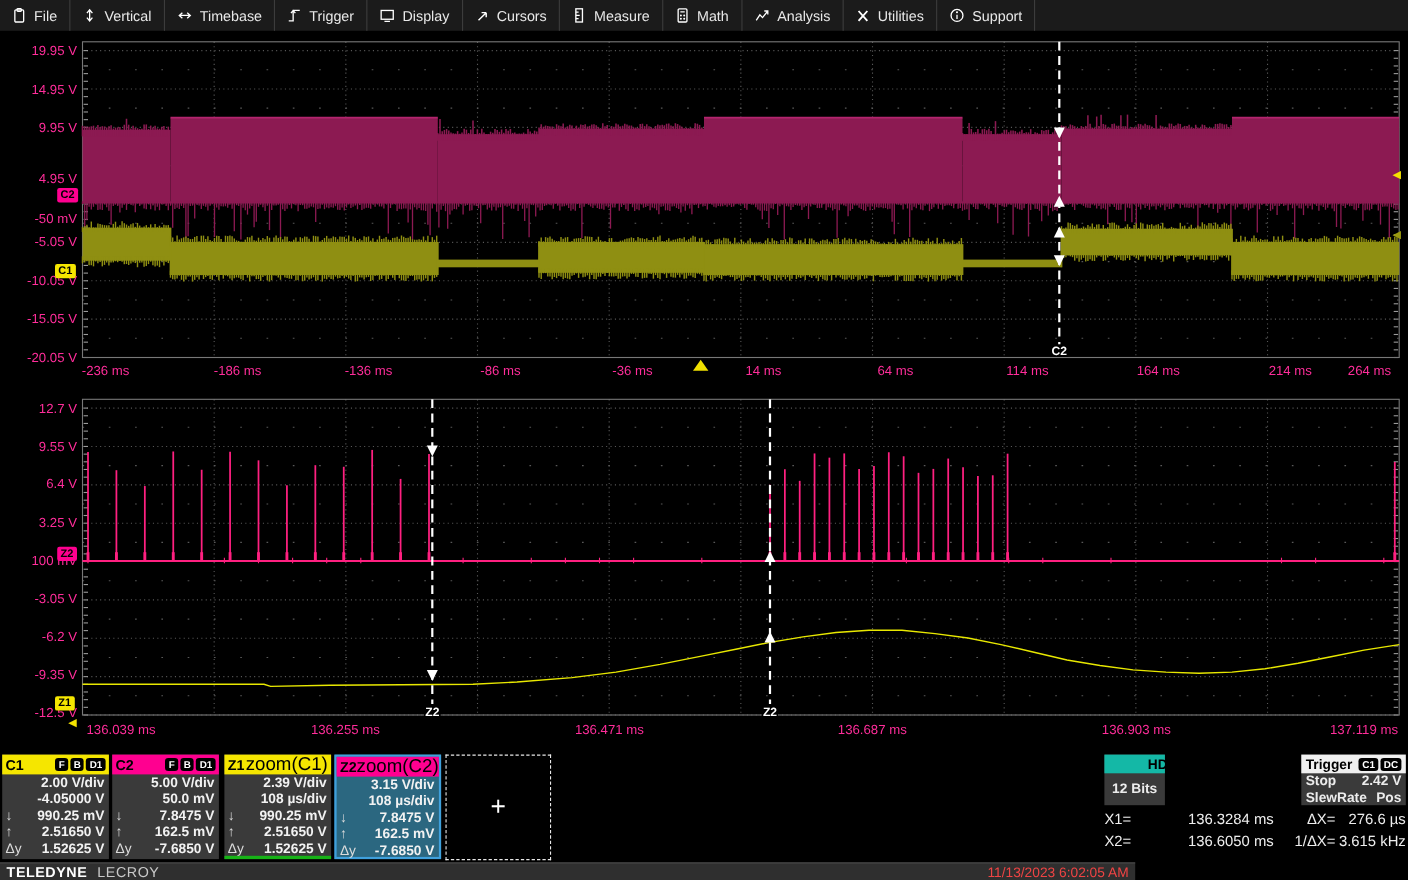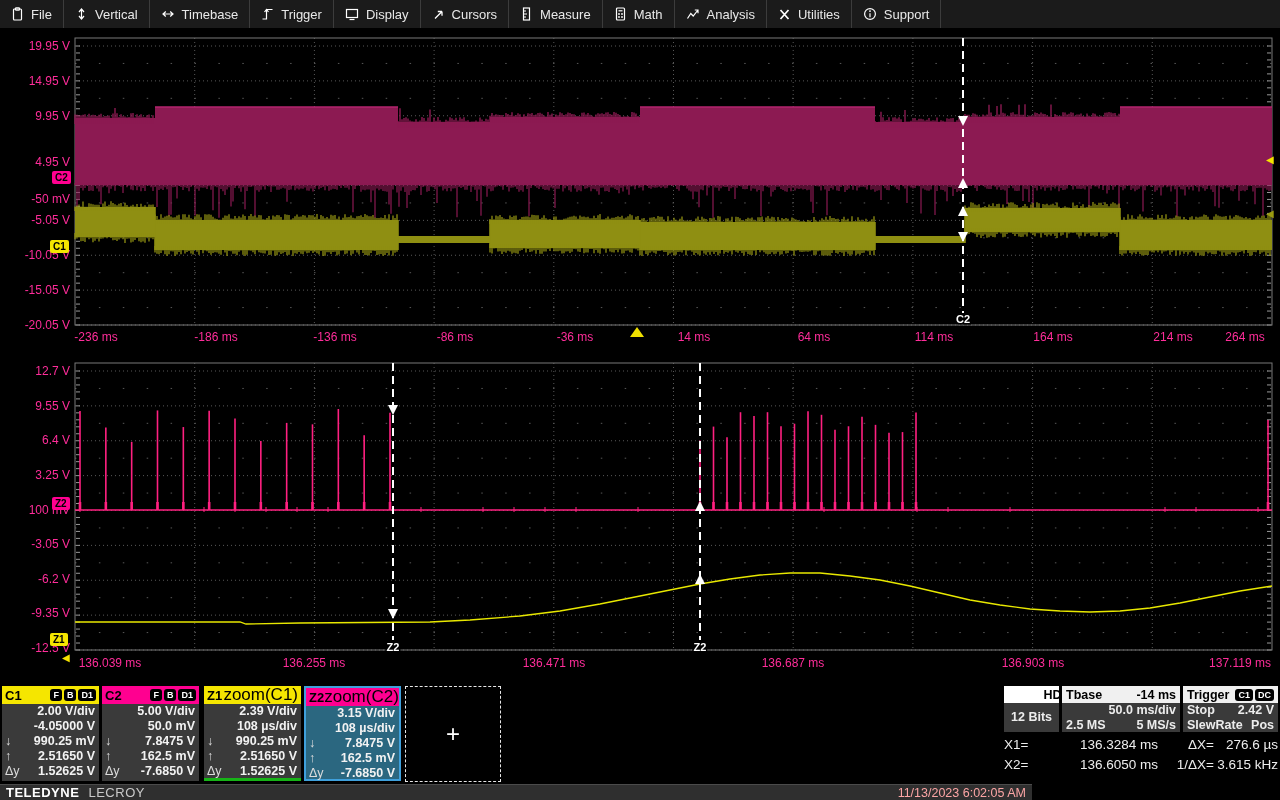--- a/index.html
+++ b/index.html
@@ -35,38 +35,38 @@
   .chrow .pfx{font-weight:normal;color:#dcdcdc;}
   .chbox.z1{border-bottom:3px solid #17b317;}
   .chbox.z2{border:2px solid #3fa0dc;background:#2b6780;}
   .addbox{position:absolute;left:405px;top:686px;width:94px;height:94px;border:1px dashed #e8e8e8;
           background:#000;display:flex;align-items:center;justify-content:center;
           color:#fff;font-size:24px;font-weight:300;}
   
   .acq{position:absolute;top:686px;height:46px;background:#3a3a3a;box-sizing:border-box;}
   .ahdr{height:17px;font-size:12.5px;font-weight:bold;display:flex;justify-content:space-between;
         align-items:center;padding:0 4px;box-sizing:border-box;}
-  .hd-hdr{background:#ffffff;color:#000;justify-content:center;padding-left:46px;}
+  .hd-hdr{background:#14b8a6;color:#000;justify-content:center;padding-left:46px;}
   .white-hdr{background:#f0f0f0;color:#000;}
   .abody{font-size:12.5px;font-weight:bold;color:#ececec;padding:0 4px;}
   .arow{display:flex;justify-content:space-between;line-height:14.5px;}
   .arow.right{justify-content:flex-end;}
   .hd-body{text-align:center;line-height:28px;}
   
   .readout{position:absolute;left:1004px;top:735px;width:278px;color:#ededed;font-size:13.5px;}
   .ro-row{display:flex;line-height:20px;}
   .ro-l1{width:38px;} .ro-v1{width:116px;text-align:right;}
   .ro-l2{width:56px;text-align:right;} .ro-v2{width:64px;text-align:right;}
   
   .footer{position:absolute;left:0;top:784px;width:1032px;height:16px;background:#2f2f2f;
           border-top:1px solid #4b4b4b;display:flex;justify-content:space-between;
           align-items:center;padding:0 6px;box-sizing:border-box;}
   .brand{font-size:13px;color:#fff;letter-spacing:.5px;}
   .brand .bold{font-weight:bold;} .brand .light{font-weight:normal;color:#c9c9c9;margin-left:5px;}
-  .clock{font-size:12.5px;color:#fca5a5;}
+  .clock{font-size:12.5px;color:#ef4444;}
   #scope-svg{position:absolute;left:0;top:0;}
 </style>
 </head>
 <body>
 
 <div id="app">
 
   <svg id="scope-svg" width="1280" height="800">
       <line x1="75" y1="46" x2="1272" y2="46" stroke="#585858" stroke-width="1" stroke-dasharray="1 3"></line>
       <line x1="75" y1="63.4375" x2="1272" y2="63.4375" stroke="#585858" stroke-width="1" stroke-dasharray="1.5 22.4"></line>
@@ -2573,35 +2573,20 @@
       </div>
   </div>
   <div class="addbox">
     <span>+</span>
   </div>
 
   <div class="acq" style="left:1004px;width:55px;">
     <div class="ahdr hd-hdr">HD</div>
     <div class="abody hd-body">12 Bits</div>
   </div>
-  <div class="acq" style="left:1062px;width:118px;">
-    <div class="ahdr white-hdr">
-      <span>Tbase</span>
-      <span>-14 ms</span>
-    </div>
-    <div class="abody">
-      <div class="arow right">
-          <span>50.0 ms/div</span>
-        </div>
-      <div class="arow">
-        <span>2.5 MS</span>
-        <span>5 MS/s</span>
-      </div>
-    </div>
-  </div>
   <div class="acq" style="left:1183px;width:95px;">
     <div class="ahdr white-hdr">
       <span>Trigger</span>
       <span class="badges">
           <span class="hbadge">C1</span>
           <span class="hbadge">DC</span>
         </span>
     </div>
     <div class="abody">
       <div class="arow">

